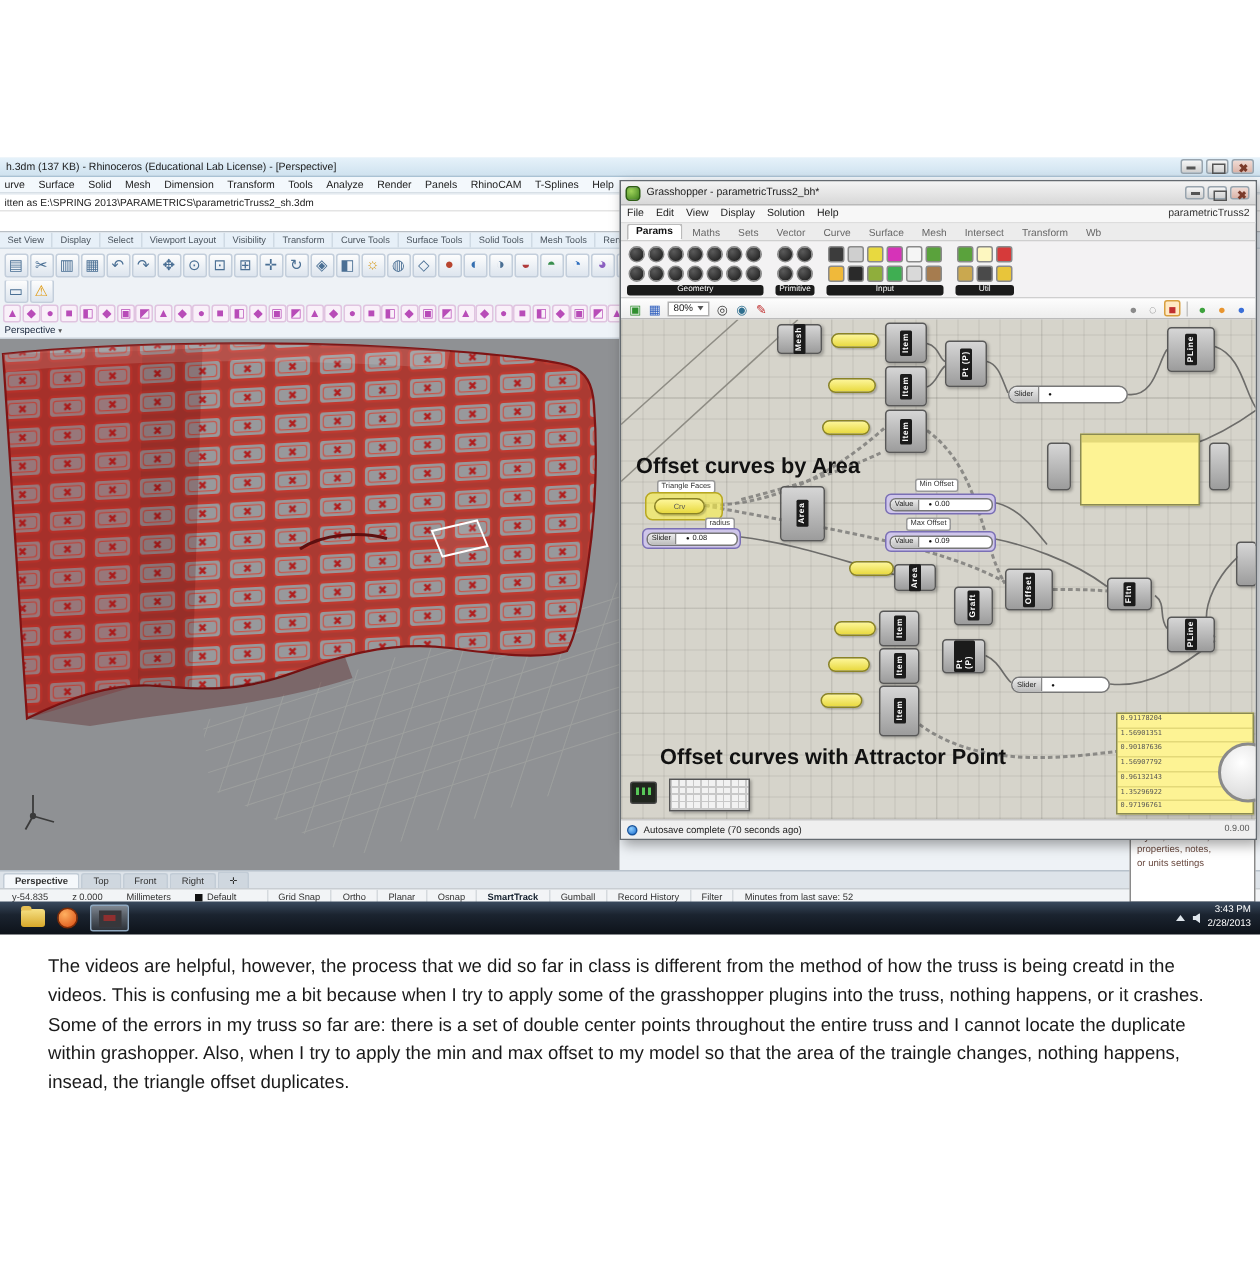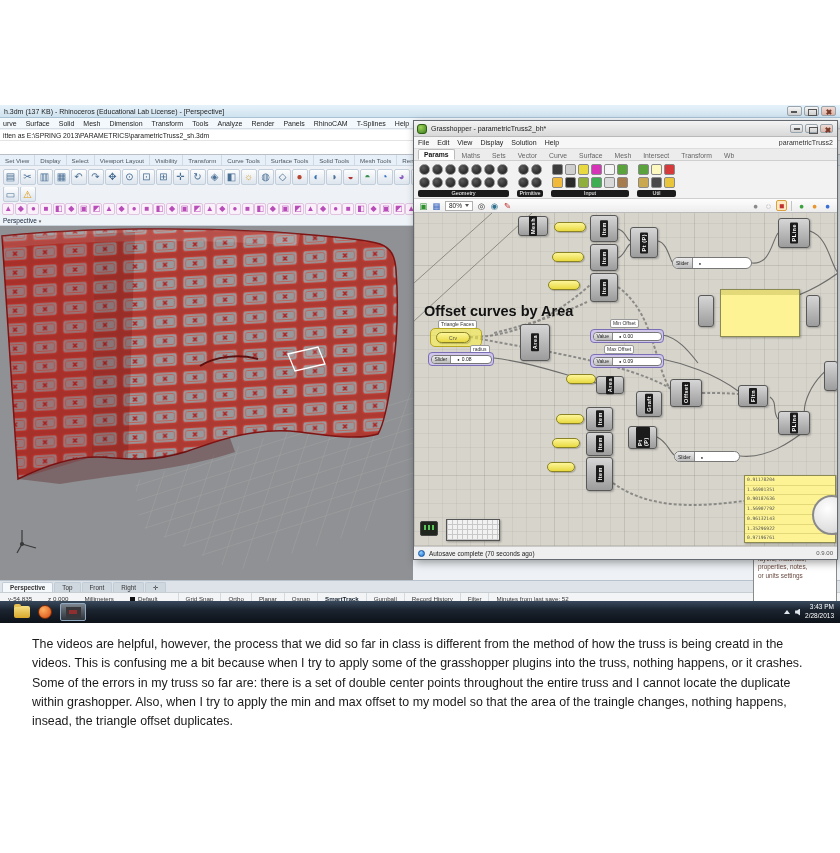--- a/index.html
+++ b/index.html
@@ -609,20 +609,21 @@
           <i class="strip">Fltn</i>
         </div>
         <div class="cn node" data-name="gh-node-pline" style="left: 364px; top: 198px; width: 32px; height: 24px;">
           <i class="strip">PLine</i>
         </div>
         <div class="cn hslider" data-name="gh-number-slider" style="left: 260px; top: 238px; width: 66px; height: 11px;">
           <span class="chip" data-name="slider-grip">Slider</span>
           <span class="sval" data-name="slider-value"></span>
         </div>
         <div class="cn node" data-name="gh-node" style="left: 410px; top: 148px; width: 14px; height: 30px;"></div>
+        <div class="cn biglabel" data-name="canvas-annotation-attractor" style="left: 26px; top: 284px;">Offset curves with Attractor Point</div>
         <div class="cn icon-lcd" data-name="gh-timer-icon" style="left: 6px; top: 308px; width: 18px; height: 15px;"></div>
         <div class="cn icon-grid" data-name="gh-grid-icon" style="left: 32px; top: 306px; width: 54px; height: 22px;"></div>
         <div class="cn panel" data-name="gh-panel" style="left: 330px; top: 262px; width: 92px; height: 68px;">
           <div class="row" data-name="panel-row">0.91178204</div>
           <div class="row" data-name="panel-row">1.56901351</div>
           <div class="row" data-name="panel-row">0.90187636</div>
           <div class="row" data-name="panel-row">1.56907792</div>
           <div class="row" data-name="panel-row">0.96132143</div>
           <div class="row" data-name="panel-row">1.35296922</div>
           <div class="row" data-name="panel-row">0.97196761</div>

